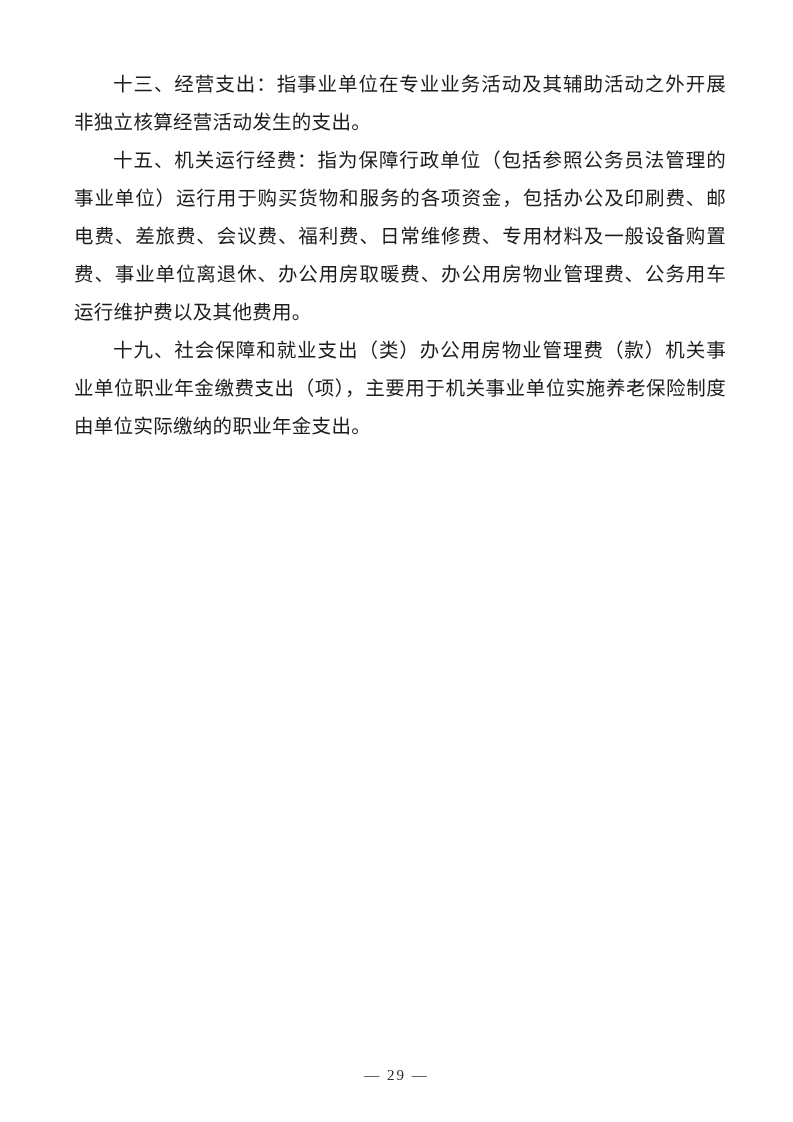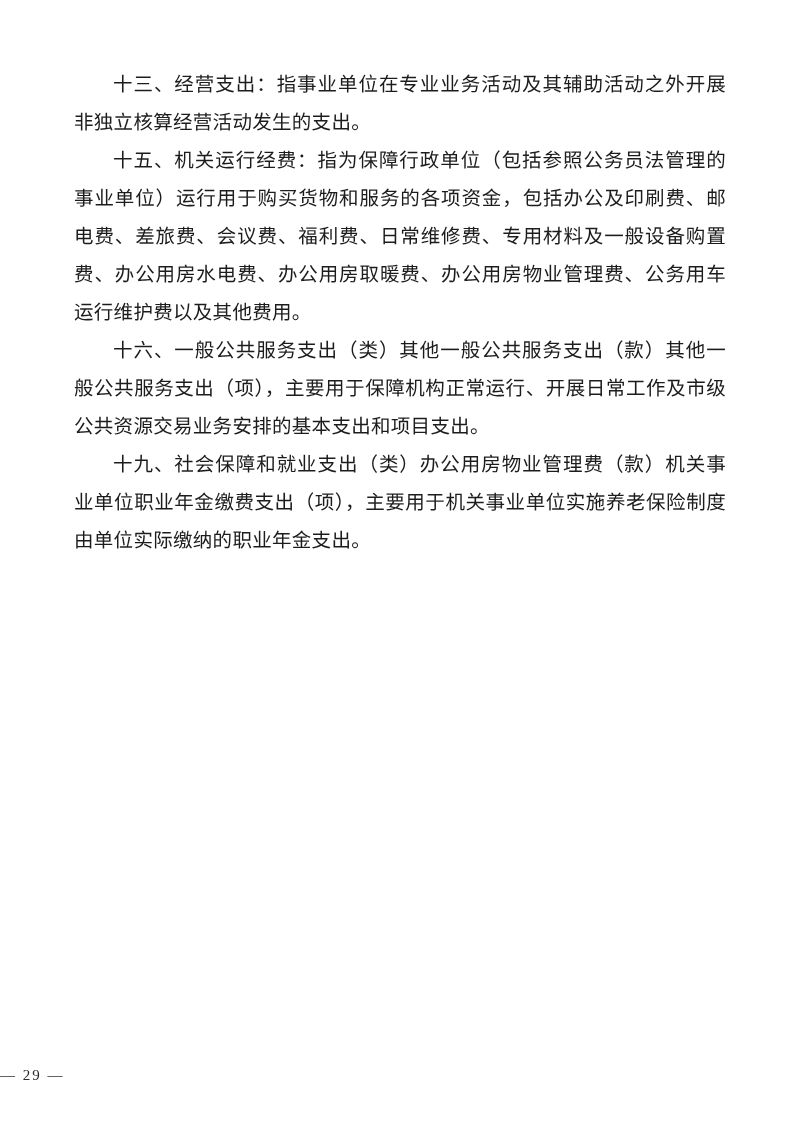--- a/index.html
+++ b/index.html
@@ -31,35 +31,34 @@
   .para {
     margin: 0;
     padding: 0;
     text-indent: 2em;
   }
   .page-footer {
     position: absolute;
     left: 0;
     right: 0;
     top: 1066px;
-    text-align: left;
+    text-align: center;
   }
   .page-number {
     font-size: 15px;
     color: #2a2a2a;
     letter-spacing: 2px;
     font-family: "Liberation Serif", "DejaVu Serif", serif;
   }
 </style>
 </head>
 <body>
 
 <div class="page">
   <div class="content">
     <p class="para">十三、经营支出：指事业单位在专业业务活动及其辅助活动之外开展非独立核算经营活动发生的支出。</p>
-    <p class="para">十五、机关运行经费：指为保障行政单位（包括参照公务员法管理的事业单位）运行用于购买货物和服务的各项资金，包括办公及印刷费、邮电费、差旅费、会议费、福利费、日常维修费、专用材料及一般设备购置费、办公用房水电费、办公用房取暖费、办公用房物业管理费、公务用车运行维护费以及其他费用。</p>
-    <p class="para">十六、一般公共服务支出（类）其他一般公共服务支出（款）其他一般公共服务支出（项），主要用于保障机构正常运行、开展日常工作及市级公共资源交易业务安排的基本支出和项目支出。</p>
+    <p class="para">十五、机关运行经费：指为保障行政单位（包括参照公务员法管理的事业单位）运行用于购买货物和服务的各项资金，包括办公及印刷费、邮电费、差旅费、会议费、福利费、日常维修费、专用材料及一般设备购置费、事业单位离退休、办公用房取暖费、办公用房物业管理费、公务用车运行维护费以及其他费用。</p>
     <p class="para">十九、社会保障和就业支出（类）办公用房物业管理费（款）机关事业单位职业年金缴费支出（项），主要用于机关事业单位实施养老保险制度由单位实际缴纳的职业年金支出。</p>
   </div>
   <div class="page-footer">
     <span class="page-number">— 29 —</span>
   </div>
 </div>
 
 </body></html>

